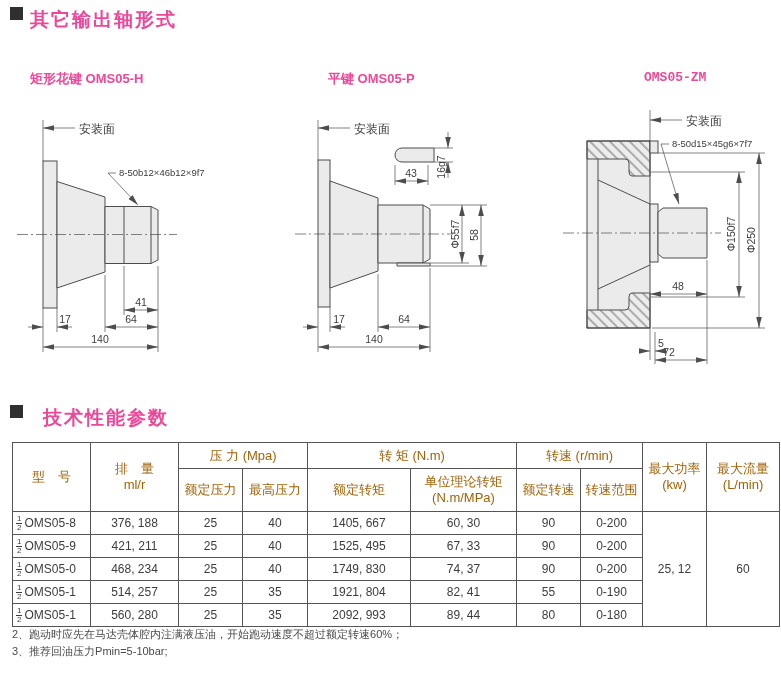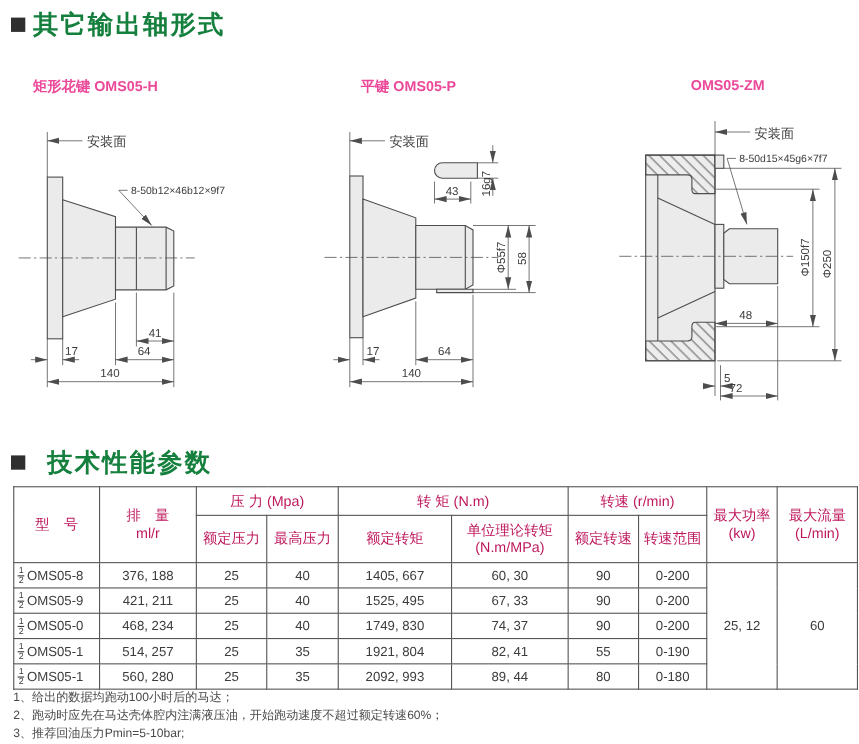--- a/index.html
+++ b/index.html
@@ -1,34 +1,34 @@
 <!DOCTYPE html>
 <html><head>
 <meta charset="utf-8">
 <style>
   html,body{margin:0;padding:0;background:#fff;}
   .page{position:relative;width:781px;height:676px;background:#fff;overflow:hidden;
         font-family:"Liberation Sans","DejaVu Sans",sans-serif;color:#3c3c3c;}
-  .sec-title{position:absolute;left:10px;display:flex;align-items:center;gap:7px;
-             font-size:23px;font-weight:bold;color:#15803d;letter-spacing:2px;}
+  .sec-title{position:absolute;left:10px;display:flex;align-items:flex-start;gap:7px;
+             font-size:19px;font-weight:bold;color:#ec4899;letter-spacing:2px;}
   .bullet{width:13px;height:13px;background:#2f2f2f;display:inline-block;}
   .fig-label{position:absolute;font-size:13px;font-weight:bold;color:#ec4899;}
   svg{position:absolute;overflow:visible;}
   svg text{fill:#3c3c3c;font-size:10.5px;font-family:"Liberation Sans","DejaVu Sans",sans-serif;}
   svg text.cn{font-size:12px;}
   svg text.sp{font-size:9.5px;}
   .shape{fill:#ebebeb;stroke:#4d4d4d;stroke-width:1;}
   .ln{stroke:#4d4d4d;stroke-width:1;fill:none;}
   .dim{stroke:#4d4d4d;stroke-width:0.7;fill:none;}
   .cl{stroke:#4d4d4d;stroke-width:0.7;fill:none;stroke-dasharray:11 3 2 3;}
   table.spec{position:absolute;left:12px;top:442px;border-collapse:collapse;table-layout:fixed;
              width:767px;}
   table.spec th,table.spec td{border:1px solid #555;padding:0;text-align:center;
              font-weight:normal;vertical-align:middle;}
-  table.spec thead th{font-size:13px;color:#be185d;margin-top:28px;}
+  table.spec thead th{font-size:13px;color:#a16207;margin-top:28px;}
   table.spec tbody td{font-size:12px;height:22px;color:#3c3c3c;}
   .h2l{line-height:16px;}
   tr.gr{height:26px;} tr.sr{height:43px;}
   td.model{text-align:left;}
   .mcell{display:flex;align-items:center;padding-left:3px;}
   .fr{display:inline-flex;flex-direction:column;align-items:center;font-size:8px;
       line-height:7.5px;margin-right:2px;}
   .fr .ft{border-bottom:1px solid #3c3c3c;padding:0 1px;}
   .notes{position:absolute;left:12px;top:626px;font-size:11px;color:#4a4a4a;line-height:16.5px;}
 </style>
@@ -37,21 +37,21 @@
 
 <div class="page">
 
   <div class="sec-title" style="top:7px;">
     <span class="bullet"></span>
     <span>其它输出轴形式</span>
   </div>
 
   <div class="fig-label" style="left:30px;top:70px;">矩形花键 OMS05-H</div>
   <div class="fig-label" style="left:328px;top:70px;">平键 OMS05-P</div>
-  <div class="fig-label" style="left:628px;top:70px;">OMS05-ZM</div>
+  <div class="fig-label" style="left:644px;top:70px;font-family:Liberation Mono, monospace;">OMS05-ZM</div>
 
   <svg style="left:15px;top:110px;" width="260" height="260" viewBox="0 0 260 260">
     <defs>
       <marker id="ar" markerWidth="12" markerHeight="8" refX="11" refY="4" orient="auto-start-reverse" markerUnits="userSpaceOnUse">
         <path d="M11,4 L0,1.2 L0,6.8 Z" fill="#4d4d4d"></path>
       </marker>
       <pattern id="hat" width="7" height="7" patternUnits="userSpaceOnUse" patternTransform="rotate(-45)">
         <rect width="7" height="7" fill="#ededed"></rect>
         <line x1="1" y1="0" x2="1" y2="7" stroke="#6a6a6a" stroke-width="1"></line>
       </pattern>
@@ -345,18 +345,17 @@
         <td>35</td>
         <td>2092, 993</td>
         <td>89, 44</td>
         <td>80</td>
         <td>0-180</td>
       </tr>
     </tbody>
   </table>
 
   <div class="notes">
-    <div>1、给出的数据均跑动100小时后的马达；</div>
     <div>2、跑动时应先在马达壳体腔内注满液压油，开始跑动速度不超过额定转速60%；</div>
     <div>3、推荐回油压力Pmin=5-10bar;</div>
   </div>
 
 </div>
 
 </body></html>

